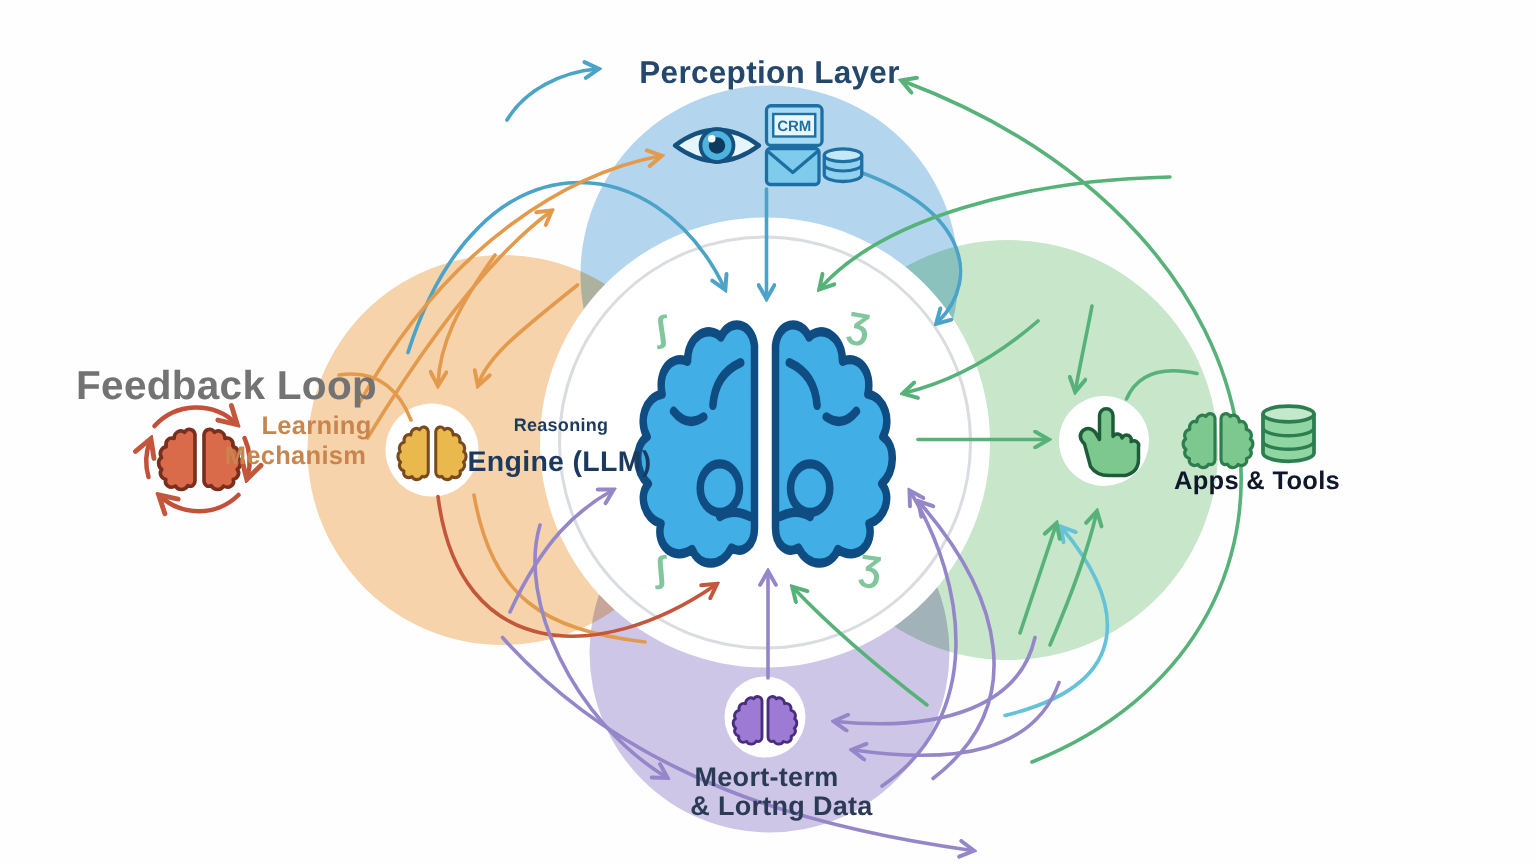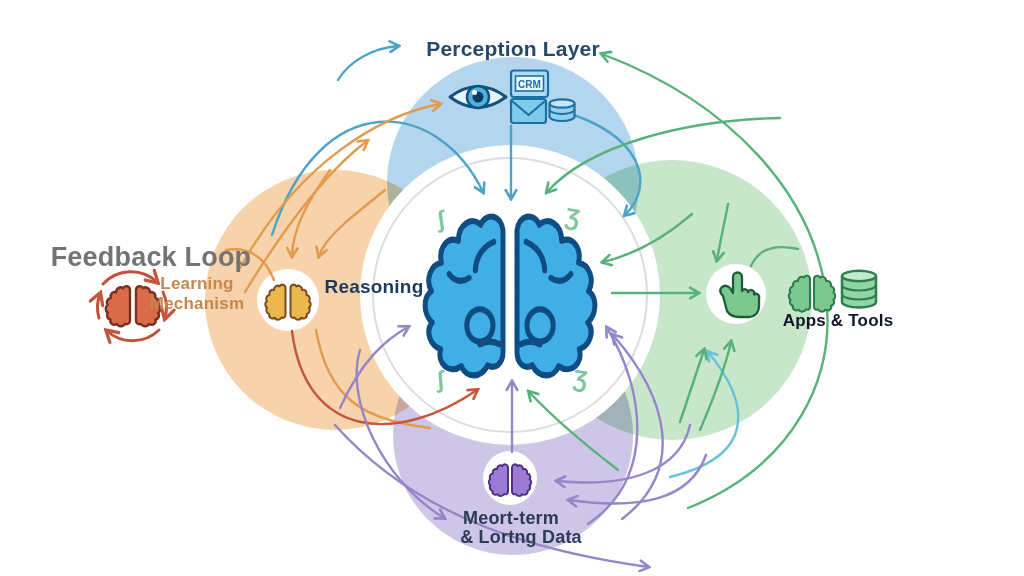--- a/index.html
+++ b/index.html
@@ -3,26 +3,26 @@
 <meta charset="utf-8">
 <style>
   html,body{margin:0;padding:0;background:#ffffff;}
   .stage{position:relative;width:1024px;height:576px;overflow:hidden;background:#fefefe;
          font-family:"Liberation Sans",sans-serif;}
   svg{position:absolute;left:0;top:0;}
   .lbl{position:absolute;transform:translateX(-50%);font-weight:bold;white-space:nowrap;letter-spacing:.2px;}
   .t-perception{left:513px;top:37px;font-size:21px;color:#24486B;}
   .t-feedback{left:151px;top:242px;font-size:27px;color:#737373;}
   .t-action{left:851px;top:242px;font-size:21px;color:#3E9E62;}
-  .s-learn1{left:197px;top:274px;font-size:17px;font-weight:600;color:#C9854E;}
+  .s-learn1{left:211px;top:274px;font-size:17px;font-weight:600;color:#C9854E;}
   .s-learn2{left:197px;top:294px;font-size:17px;font-weight:600;color:#C9854E;}
   .s-apps{left:838px;top:311px;font-size:17px;font-weight:600;color:#0f172a;}
   .m-line1{left:511px;top:508px;font-size:18px;color:#2B3A55;}
   .m-line2{left:509px;top:527px;font-size:18px;color:#2B3A55;margin-left:12px;}
-  .c-line1{left:374px;top:276px;font-size:19px;color:#1C3A5E;}
+  .c-line1{left:374px;top:276px;font-size:12px;color:#1C3A5E;}
   .c-line2{left:373px;top:298px;font-size:19px;color:#1C3A5E;}
   .ar{fill:none;stroke-width:2.4;stroke-linecap:round;}
   .teal{stroke:#4BA3C7;marker-end:url(#m-teal);}
   .cyan{stroke:#66C2D8;marker-end:url(#m-cyan);}
   .oran{stroke:#E39A4D;marker-end:url(#m-oran);}
   .redd{stroke:#C4563C;marker-end:url(#m-redd);}
   .gren{stroke:#57B279;marker-end:url(#m-gren);}
   .purp{stroke:#9486C9;marker-end:url(#m-purp);}
   .nohead{marker-end:none;}
   .mark{font-size:24px;fill:#6CBD8C;opacity:.85;font-weight:bold;}
@@ -188,14 +188,15 @@
 </svg>
 
 <div class="lbl t-perception">Perception Layer</div>
 <div class="lbl t-feedback">Feedback Loop</div>
 <div class="lbl s-learn1">Learning</div>
 <div class="lbl s-learn2">Mechanism</div>
 <div class="lbl s-apps">Apps &amp; Tools</div>
 <div class="lbl m-line1">Meort-term</div>
 <div class="lbl m-line2">&amp; Lortng Data</div>
 <div class="lbl c-line1">Reasoning</div>
+<div class="lbl c-line2">Engine (LLM)</div>
 
 </div>
 
 </body></html>

